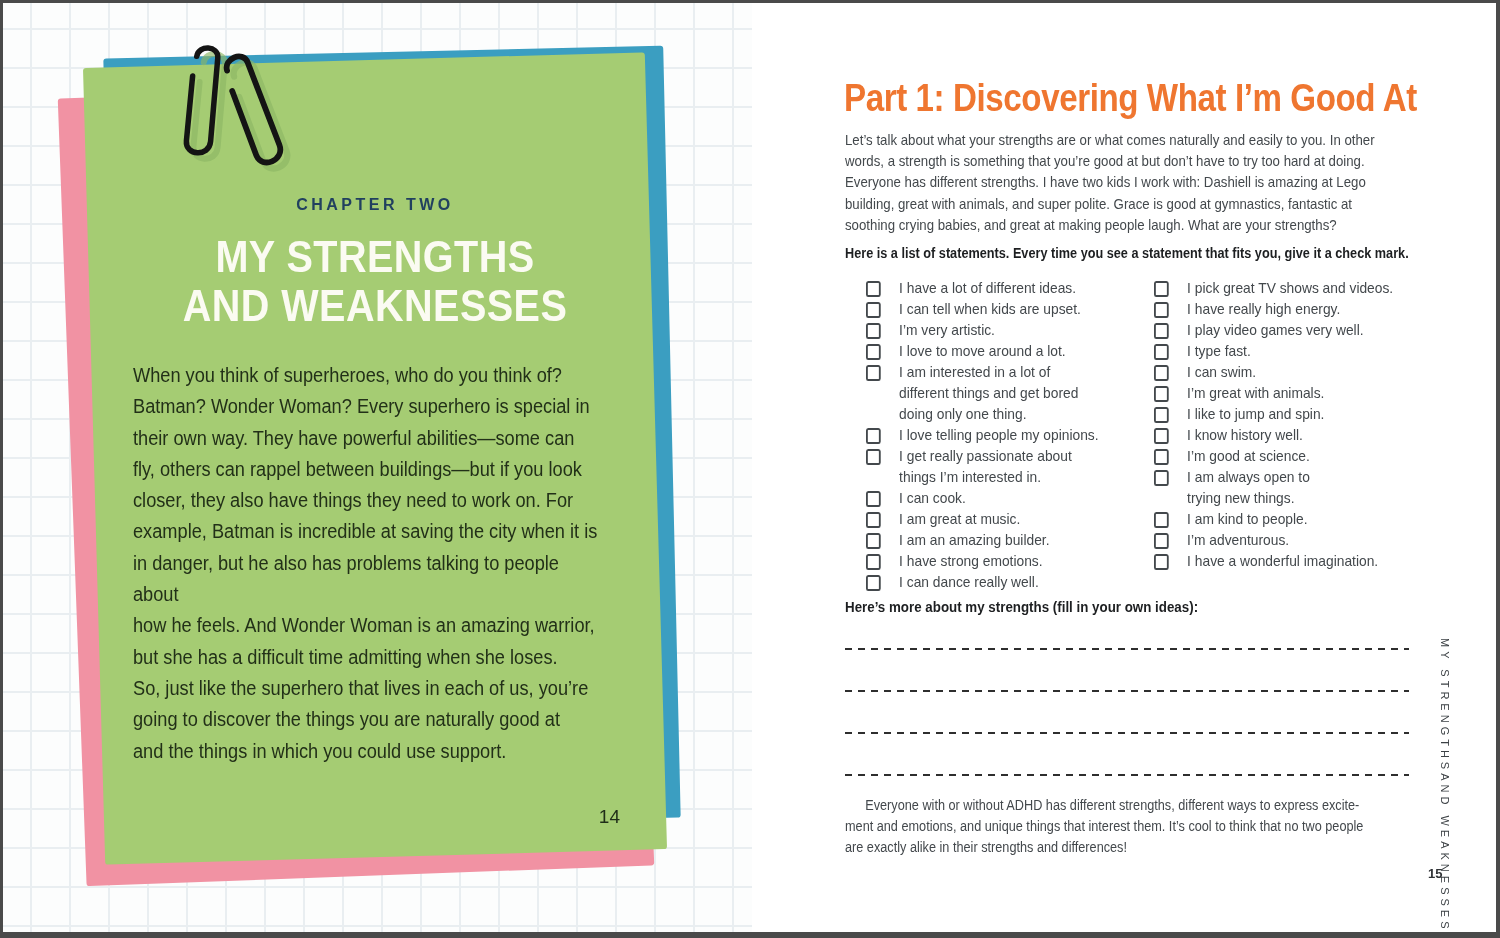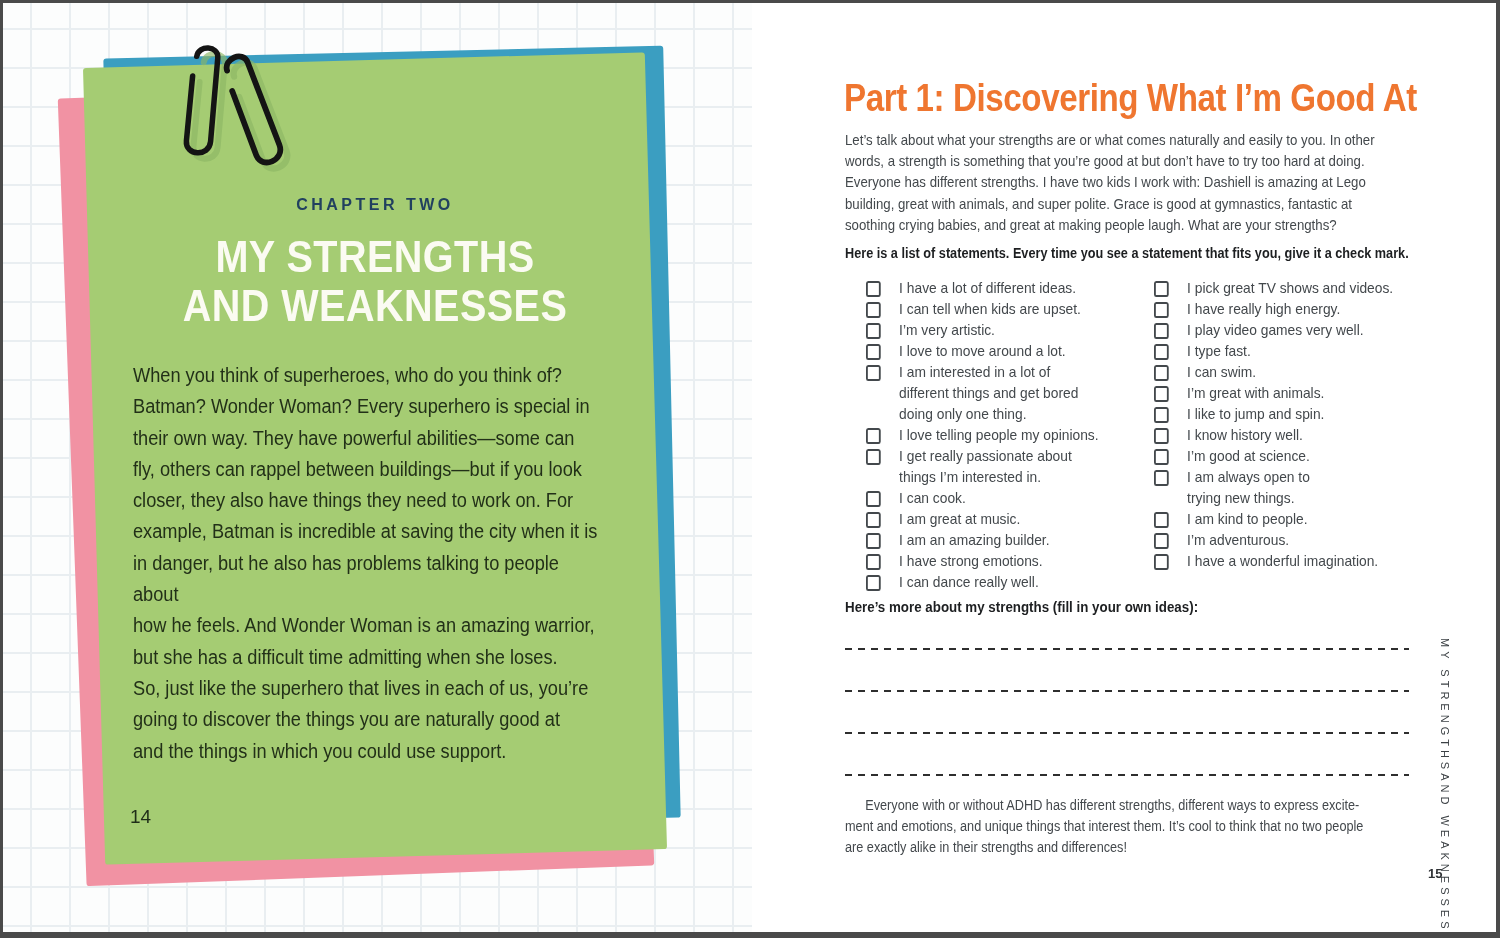--- a/index.html
+++ b/index.html
@@ -20,21 +20,21 @@
   .paperclip{position:absolute;left:152px;top:38px;z-index:6;}
   .card-content{position:absolute;left:0;top:0;width:752px;height:938px;z-index:5;}
   .chapter-label{position:absolute;left:130px;top:196px;width:490px;text-align:center;
     font-weight:bold;font-size:16px;letter-spacing:3.5px;color:#21405f;}
   .chapter-title{position:absolute;left:110px;top:232px;width:530px;text-align:center;
     font-weight:bold;font-size:45px;line-height:49px;color:#fbfbf2;white-space:pre-line;
     transform:scaleX(.88);transform-origin:50% 0;letter-spacing:.5px;}
   .chapter-body{position:absolute;left:133px;top:360px;width:520px;
     font-size:20px;line-height:31.3px;color:#223018;white-space:pre-line;
     transform:scaleX(.91);transform-origin:0 0;}
-  .page-num-left{position:absolute;left:130px;top:806px;width:490px;text-align:left;
+  .page-num-left{position:absolute;left:130px;top:806px;width:490px;text-align:right;
     font-size:19px;color:#1f2d18;}
 
   
   .right-page{position:absolute;left:752px;top:0;width:748px;height:922px;background:#ffffff;}
   .cx85{transform:scaleX(.85);transform-origin:0 0;}
   .cx92{transform:scaleX(.92);transform-origin:0 0;}
   .page-title{position:absolute;left:92px;top:76px;width:740px;margin:0;
     font-size:39px;font-weight:bold;color:#ef7630;letter-spacing:-.5px;white-space:nowrap;}
   .intro{position:absolute;left:93px;top:130px;width:680px;margin:0;
     font-size:14.4px;line-height:21.2px;color:#43484c;white-space:pre-line;}

